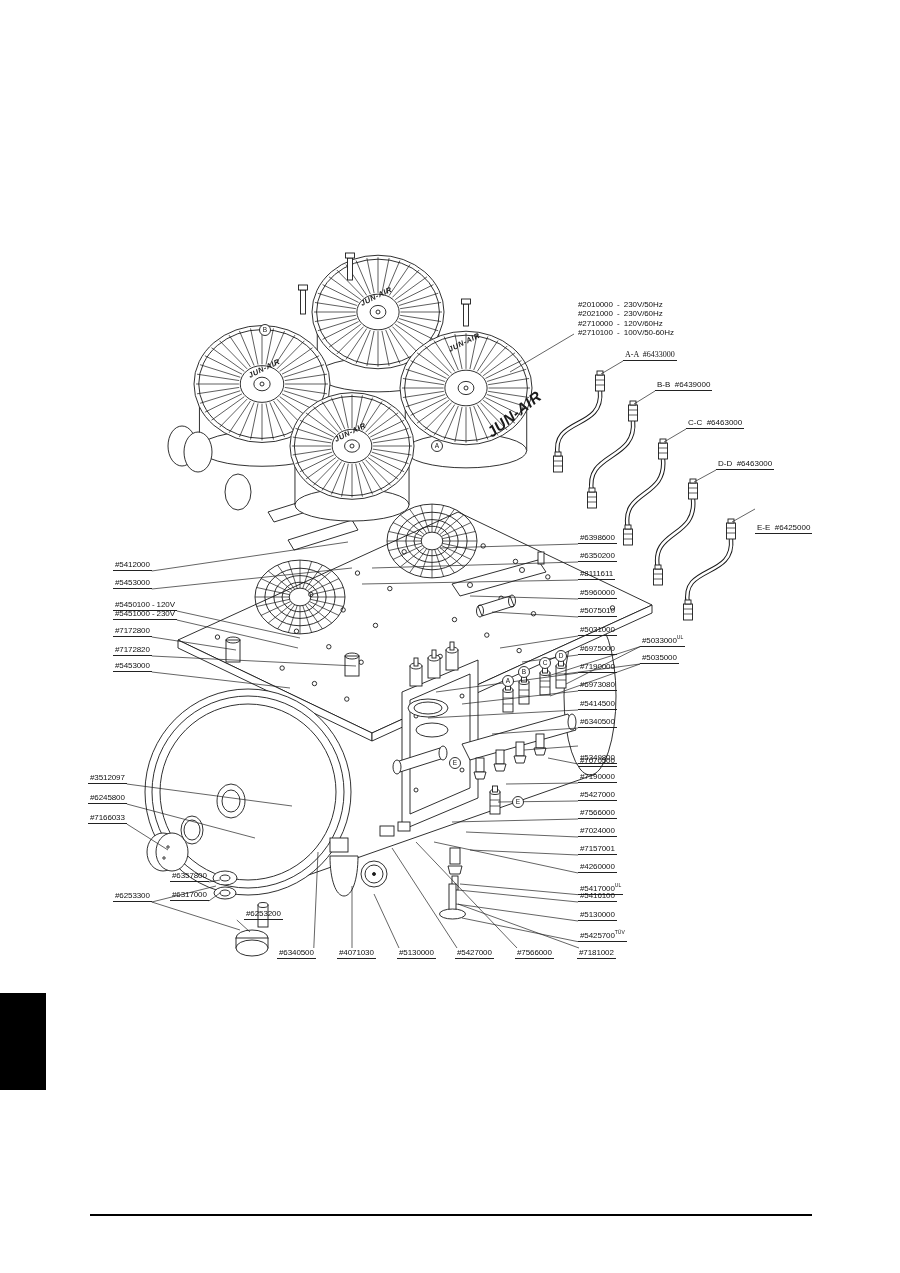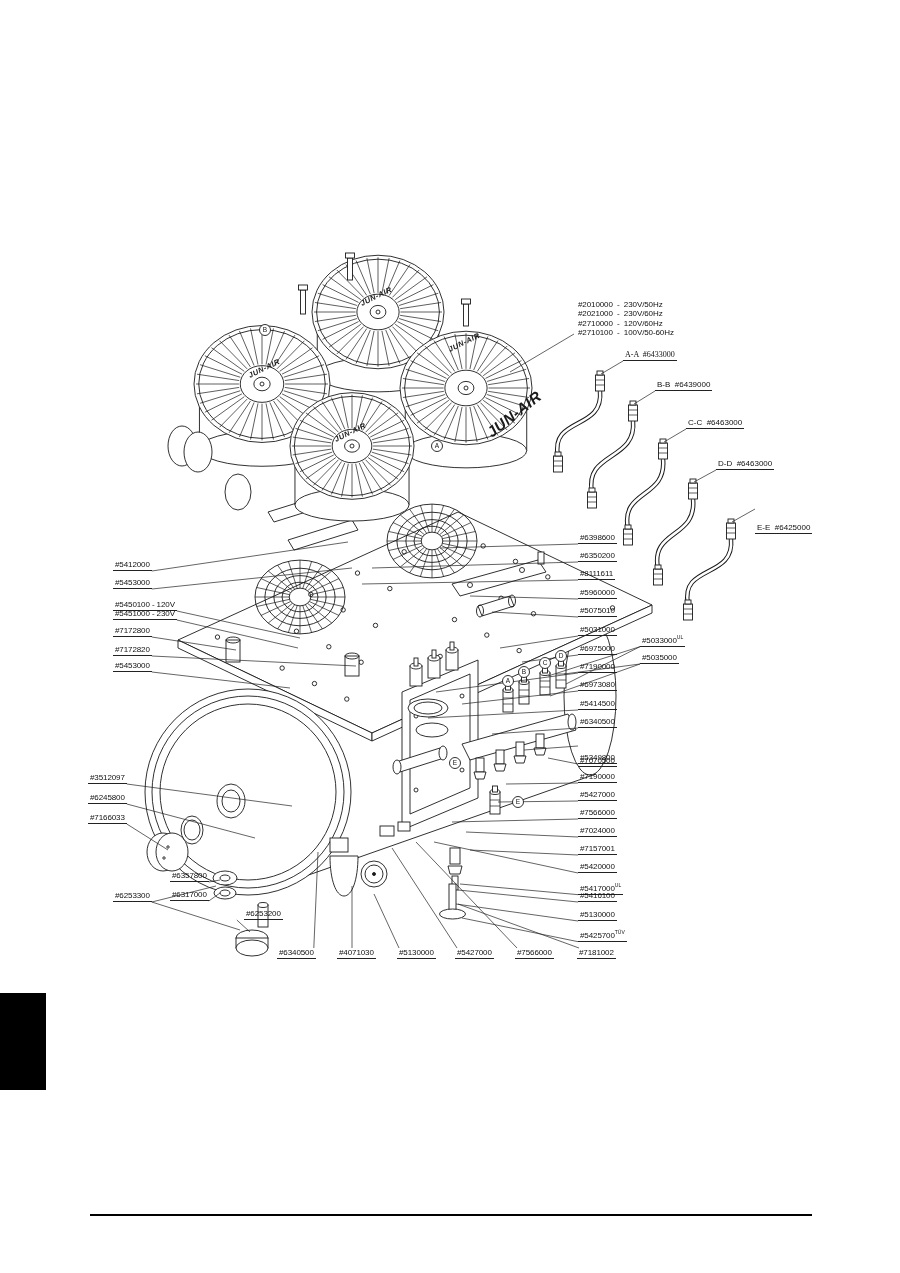--- a/index.html
+++ b/index.html
@@ -558,21 +558,21 @@
       <div class="plabel" style="left: 578px; top: 680px;">#6973080</div>
       <div class="plabel" style="left: 578px; top: 699px;">#5414500</div>
       <div class="plabel" style="left: 578px; top: 717px;">#6340500</div>
       <div class="plabel" style="left: 578px; top: 756px;">#7070500</div>
       <div class="plabel" style="left: 578px; top: 753px;">#5349800</div>
       <div class="plabel" style="left: 578px; top: 772px;">#7190000</div>
       <div class="plabel" style="left: 578px; top: 790px;">#5427000</div>
       <div class="plabel" style="left: 578px; top: 808px;">#7566000</div>
       <div class="plabel" style="left: 578px; top: 826px;">#7024000</div>
       <div class="plabel" style="left: 578px; top: 844px;">#7157001</div>
-      <div class="plabel" style="left: 578px; top: 862px;">#5420000</div>
+      <div class="plabel" style="left: 578px; top: 862px;">#4260000</div>
       <div class="plabel" style="left: 578px; top: 881px;">#5417000<sup>UL</sup></div>
       <div class="plabel" style="left: 578px; top: 891px;">#5416100</div>
       <div class="plabel" style="left: 578px; top: 910px;">#5130000</div>
       <div class="plabel" style="left: 578px; top: 928px;">#5425700<sup>TÜV</sup></div>
       <div class="plabel" style="left: 640px; top: 633px;">#5033000<sup>UL</sup></div>
       <div class="plabel" style="left: 640px; top: 653px;">#5035000</div>
       <div class="hlabel" style="left: 623px; top: 350px; font-family: Liberation Serif, serif;">A-A  #6433000</div>
       <div class="hlabel" style="left: 655px; top: 380px;">B-B  #6439000</div>
       <div class="hlabel" style="left: 686px; top: 418px;">C-C  #6463000</div>
       <div class="hlabel" style="left: 716px; top: 459px;">D-D  #6463000</div>

